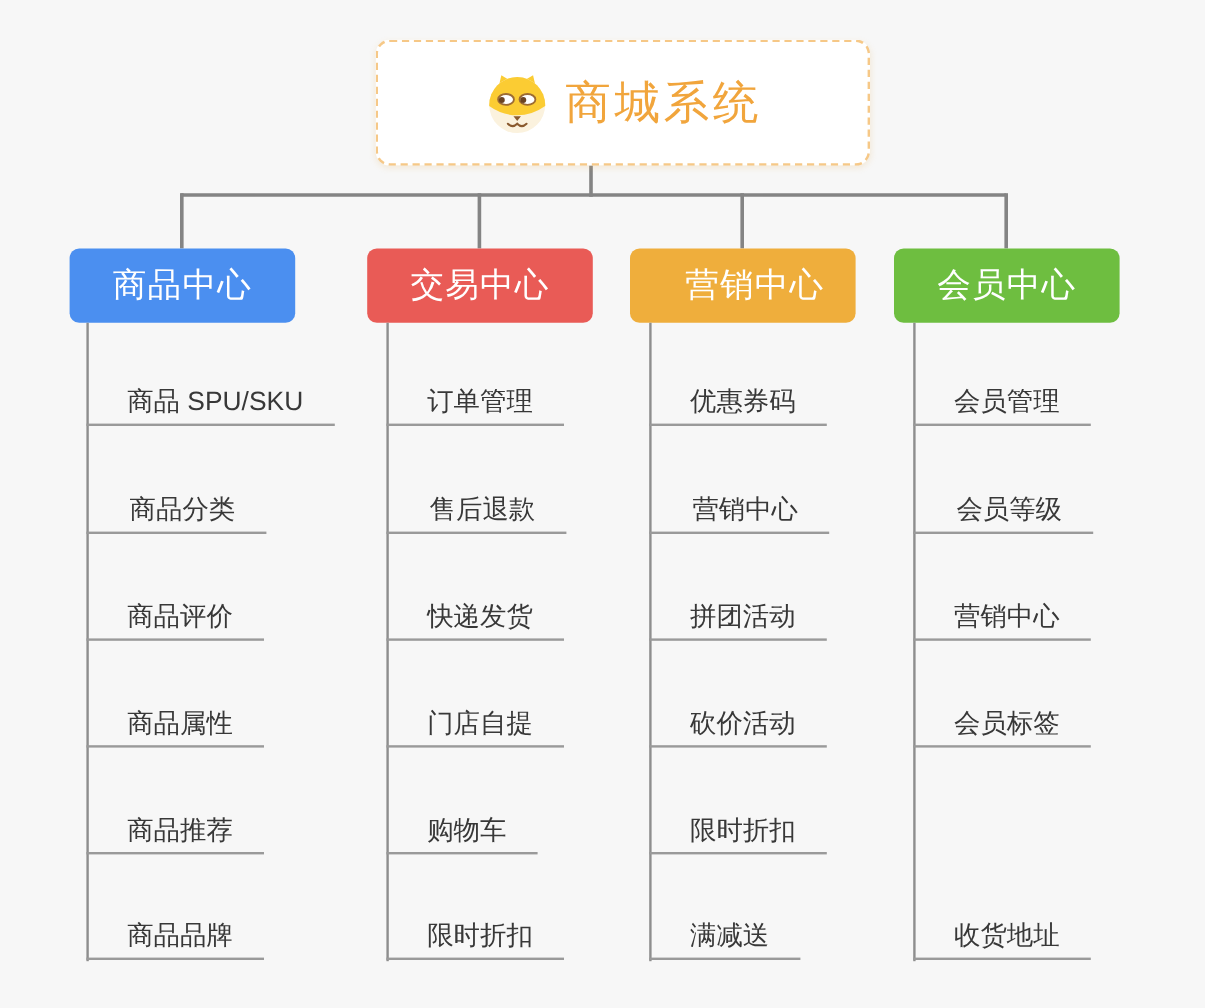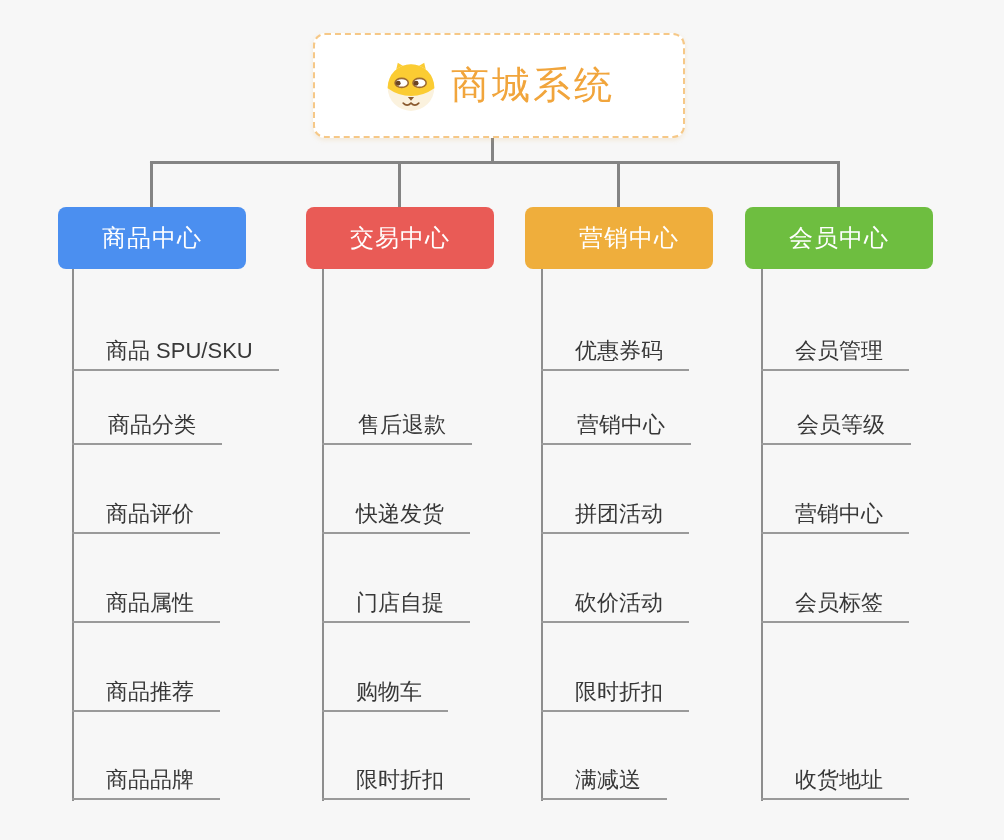--- a/index.html
+++ b/index.html
@@ -13,21 +13,21 @@
     position: relative;
     width: 1004px;
     height: 840px;
     background: #f7f7f7;
   }
 
   
   .root-node {
     position: absolute;
     left: 313px; top: 33px;
-    width: 372px; height: 105px;
+    width: 412px; height: 105px;
     background: #ffffff;
     border: 2px dashed #f6c887;
     border-radius: 12px;
     box-shadow: 0 2px 5px rgba(230, 170, 80, 0.18);
     display: flex;
     align-items: center;
     justify-content: center;
     gap: 12px;
   }
   .root-title {
@@ -48,21 +48,21 @@
   .stub-b1   { left: 398px; top: 161px; height: 46px; }
   .stub-b2   { left: 617px; top: 161px; height: 46px; }
   .stub-b3   { left: 837px; top: 161px; height: 46px; }
 
   
   .branch-node {
     position: absolute;
     top: 207px; height: 62px; width: 188px;
     border-radius: 8px;
     color: #ffffff;
-    font-size: 24px;
+    font-size: 28px;
     letter-spacing: 1px;
     display: flex;
     align-items: center;
     justify-content: center;
     white-space: nowrap;
   }
   .n0 { left: 58px;  background: #4b8ff0; }
   .n1 { left: 306px; background: #e95b56; }
   .n2 { left: 525px; background: #efae3c; padding-left: 20px; }
   .n3 { left: 745px; background: #6ebe40; }
@@ -85,21 +85,21 @@
     font-size: 22px;
     line-height: 36px;
     color: #383838;
     padding: 0 26px 0 34px;
     border-bottom: 2px solid #9a9a9a;
   }
   .c0 { left: 72px; }
   .c1 { left: 322px; }
   .c2 { left: 541px; }
   .c3 { left: 761px; }
-  .r0 { top: 317px; margin-top: 16px; }
+  .r0 { top: 317px; }
   .r1 { top: 407px; padding-left: 36px; }
   .r2 { top: 496px; }
   .r3 { top: 585px; }
   .r4 { top: 674px; }
   .r5 { top: 762px; }
 </style>
 </head>
 <body>
 
 <div class="canvas">
@@ -137,20 +137,21 @@
   <div class="spine sp2"></div>
   <div class="spine sp3"></div>
 
   <div class="item c0 r0">商品 SPU/SKU</div>
   <div class="item c0 r1">商品分类</div>
   <div class="item c0 r2">商品评价</div>
   <div class="item c0 r3">商品属性</div>
   <div class="item c0 r4">商品推荐</div>
   <div class="item c0 r5">商品品牌</div>
 
+  <div class="item c1 r0">订单管理</div>
   <div class="item c1 r1">售后退款</div>
   <div class="item c1 r2">快递发货</div>
   <div class="item c1 r3">门店自提</div>
   <div class="item c1 r4">购物车</div>
   <div class="item c1 r5">限时折扣</div>
 
   <div class="item c2 r0">优惠券码</div>
   <div class="item c2 r1">营销中心</div>
   <div class="item c2 r2">拼团活动</div>
   <div class="item c2 r3">砍价活动</div>

